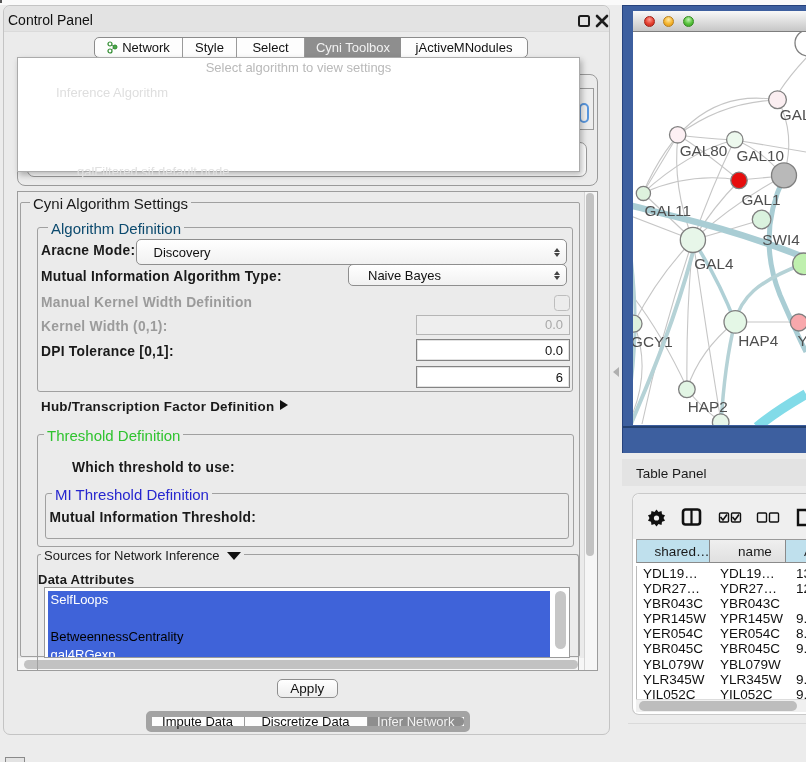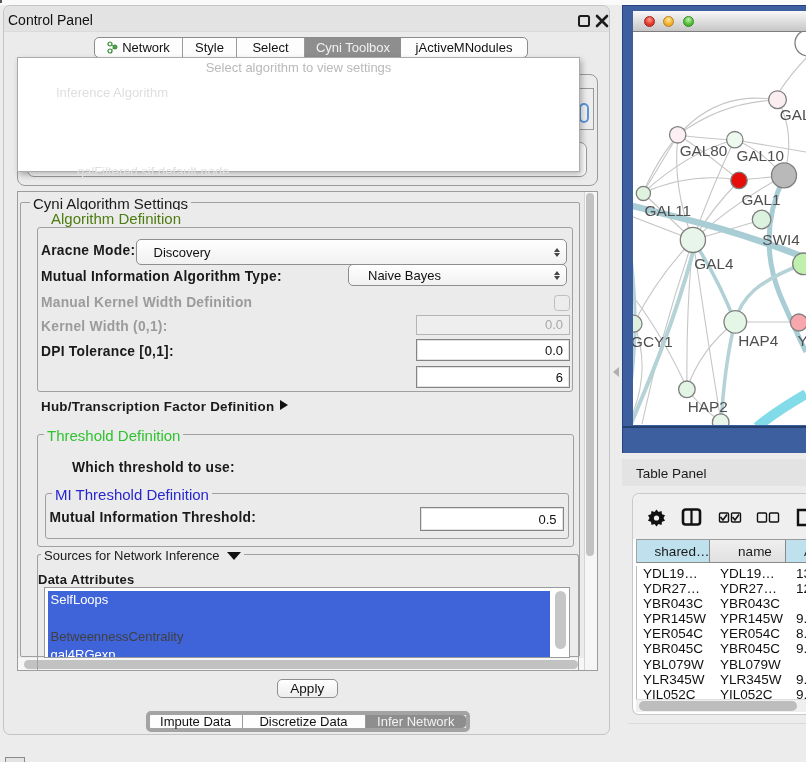--- a/index.html
+++ b/index.html
@@ -65,21 +65,21 @@
   <div class="abs" style="left:580px;top:186px;width:13px;height:478px;background:#f6f6f6;border-left:1px solid #d4d4d4;"></div>
   <div class="abs" style="left:582px;top:187px;width:8px;height:363px;background:#c2c2c2;border-radius:4.5px;"></div>
 
   <div class="abs" style="left:14px;top:652px;width:566px;height:12px;background:#f6f6f6;"></div>
   <div class="abs" style="left:20px;top:654px;width:554px;height:9px;background:#c2c2c2;border-radius:4.5px;"></div>
 
   <div class="fs" style="left:16px;top:196px;width:560px;height:455px;border-radius:2px;"></div>
   <div class="fsl" style="left:26px;top:189px;color:#1a1a1a;">Cyni Algorithm Settings</div>
 
   <div class="fs" style="left:33px;top:221px;width:536px;height:165px;"></div>
-  <div class="fsl" style="left:44px;top:204px;color:#4d7c0f;">Algorithm Definition</div>
+  <div class="fsl" style="left:44px;top:214px;color:#0c4a6e;">Algorithm Definition</div>
 
   <div class="lbl" style="left:37px;top:237px;">Aracne Mode:</div>
   <div class="combo" style="left:131.5px;top:233px;width:431px;height:26px;padding-left:17px;">Discovery<span class="arr">
         <span class="tri-u"></span>
         <span class="tri-d"></span>
       </span></div>
   <div class="lbl" style="left:37px;top:263px;">Mutual Information Algorithm Type:</div>
   <div class="combo" style="left:344px;top:258px;width:218.5px;height:22px;padding-left:19px;">Naive Bayes<span class="arr">
         <span class="tri-u"></span>
         <span class="tri-d"></span>
@@ -95,38 +95,37 @@
   <div class="lbl" style="left:37px;top:392.5px;font-size:13.4px;">Hub/Transcription Factor Definition</div>
   <div class="abs" style="left:276px;top:393.5px;width:0;height:0;border-top:5.5px solid transparent;border-bottom:5.5px solid transparent;border-left:8px solid #111;"></div>
 
   <div class="fs" style="left:33px;top:428px;width:537px;height:113px;"></div>
   <div class="fsl" style="left:40px;top:421px;color:#2fc32f;">Threshold Definition</div>
   <div class="lbl" style="left:68px;top:454px;">Which threshold to use:</div>
 
   <div class="fs" style="left:41px;top:486.5px;width:524px;height:46px;"></div>
   <div class="fsl" style="left:48px;top:480px;color:#2626cf;">MI Threshold Definition</div>
   <div class="lbl" style="left:45.5px;top:503.5px;">Mutual Information Threshold:</div>
-  <div class="field" style="left:415.5px;top:501px;width:144px;height:24px;">0.5</div>
 
   <div class="fs" style="left:33px;top:548px;width:542px;height:116px;border-bottom:none;border-radius:3px 3px 0 0;"></div>
   <div class="fsl" style="left:37px;top:541.5px;color:#1a1a1a;font-size:13px;">Sources for Network Inference
     <span style="display:inline-block;width:0;height:0;border-left:7px solid transparent;border-right:7px solid transparent;border-top:8px solid #111;vertical-align:middle;margin-left:4px;"></span></div>
   <div class="lbl" style="left:34px;top:565.5px;font-size:13px;">Data Attributes</div>
 
   <div class="abs" style="left:39.5px;top:581px;width:526px;height:71px;background:#fff;border:1px solid #9a9a9a;overflow:hidden;">
     <div class="abs" style="left:3px;top:2.5px;width:502px;height:73.5px;background:#3f63d9;"></div>
     <div class="abs" style="left:6px;top:2.5px;width:500px;height:18.4px;color:#fff;font-size:13px;display:flex;align-items:center;">SelfLoops</div>
-    <div class="abs" style="left:6px;top:39.3px;width:500px;height:18.4px;color:#404040;font-size:13px;display:flex;align-items:center;">BetweennessCentrality</div>
+    <div class="abs" style="left:6px;top:39.3px;width:500px;height:18.4px;color:#000000;font-size:13px;display:flex;align-items:center;">BetweennessCentrality</div>
     <div class="abs" style="left:6px;top:57.7px;width:500px;height:18.4px;color:#fff;font-size:13px;display:flex;align-items:center;">gal4RGexp</div>
     <div class="abs" style="left:510px;top:3px;width:11px;height:58px;background:#c6c6c6;border-radius:5.5px;"></div>
   </div>
 
   <div class="abs" style="left:272.5px;top:672.5px;width:61.5px;height:19.5px;background:linear-gradient(#ffffff,#ededed);border:1px solid #8e8e8e;border-radius:5px;display:flex;align-items:center;justify-content:center;font-size:13.5px;color:#111;">Apply</div>
 
-  <div class="abs" style="left:141.5px;top:704.5px;width:324.5px;height:21px;background:#fdfdfd;border:4px solid #a3a3a3;border-radius:5px;display:flex;font-size:13px;color:#111;">
+  <div class="abs" style="left:141.5px;top:704.5px;width:324.5px;height:21px;background:#fdfdfd;border:6px solid #a3a3a3;border-radius:5px;display:flex;font-size:13px;color:#111;">
     <div style="width:93px;border-right:1px solid #9a9a9a;display:flex;align-items:center;justify-content:center;">Impute Data</div>
     <div style="width:123px;border-right:1px solid #9a9a9a;display:flex;align-items:center;justify-content:center;">Discretize Data</div>
     <div style="flex:1;background:#8e8e8e;color:#f2f2f2;display:flex;align-items:center;justify-content:center;border-radius:0 4px 4px 0;">Infer Network</div>
   </div>
 </div>
 
 <div class="abs" style="left:17px;top:57px;width:563px;height:115px;background:#fff;border:1px solid #ababab;box-shadow:2px 3px 6px rgba(0,0,0,0.28);z-index:30;font-size:13px;color:#111;">
   <div style="position:absolute;left:0;top:2px;width:100%;text-align:center;color:#b9b9b9;">Select algorithm to view settings</div>
   <div style="position:absolute;left:38px;top:27px;color:#dedede;">Inference Algorithm</div>
   <div style="position:absolute;left:17px;top:106px;color:#e0e0e0;margin-left:42px;">galFiltered.sif default node</div>

